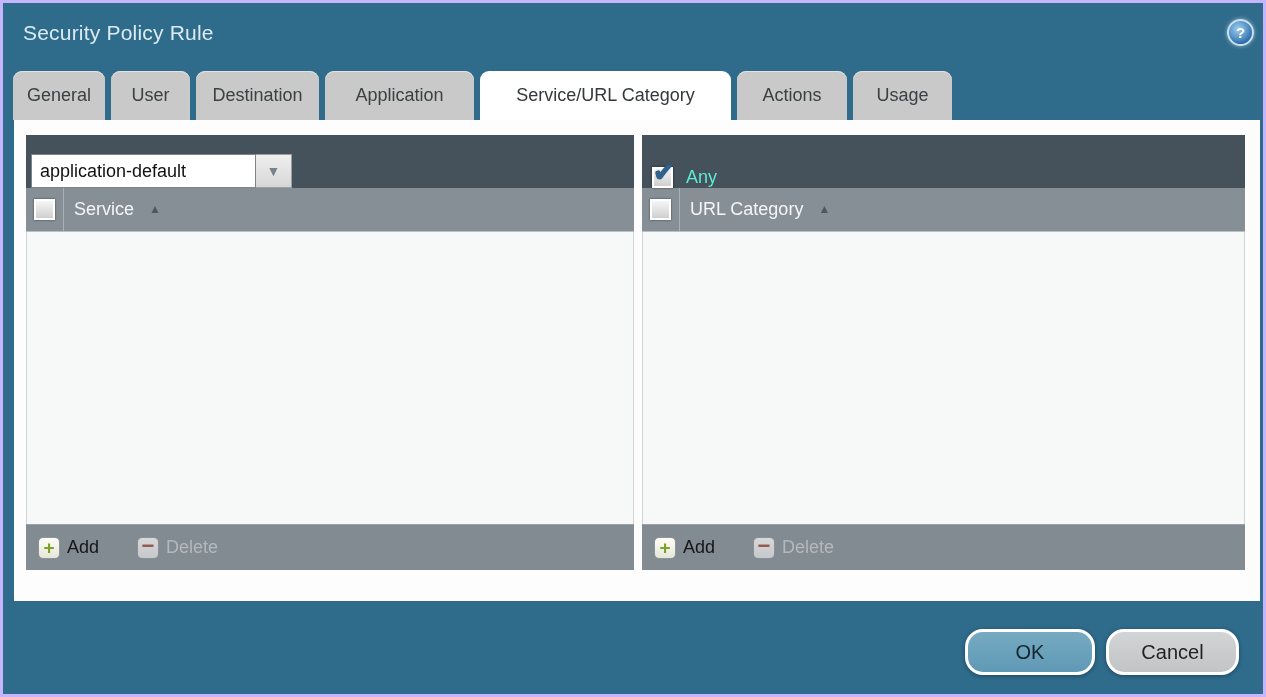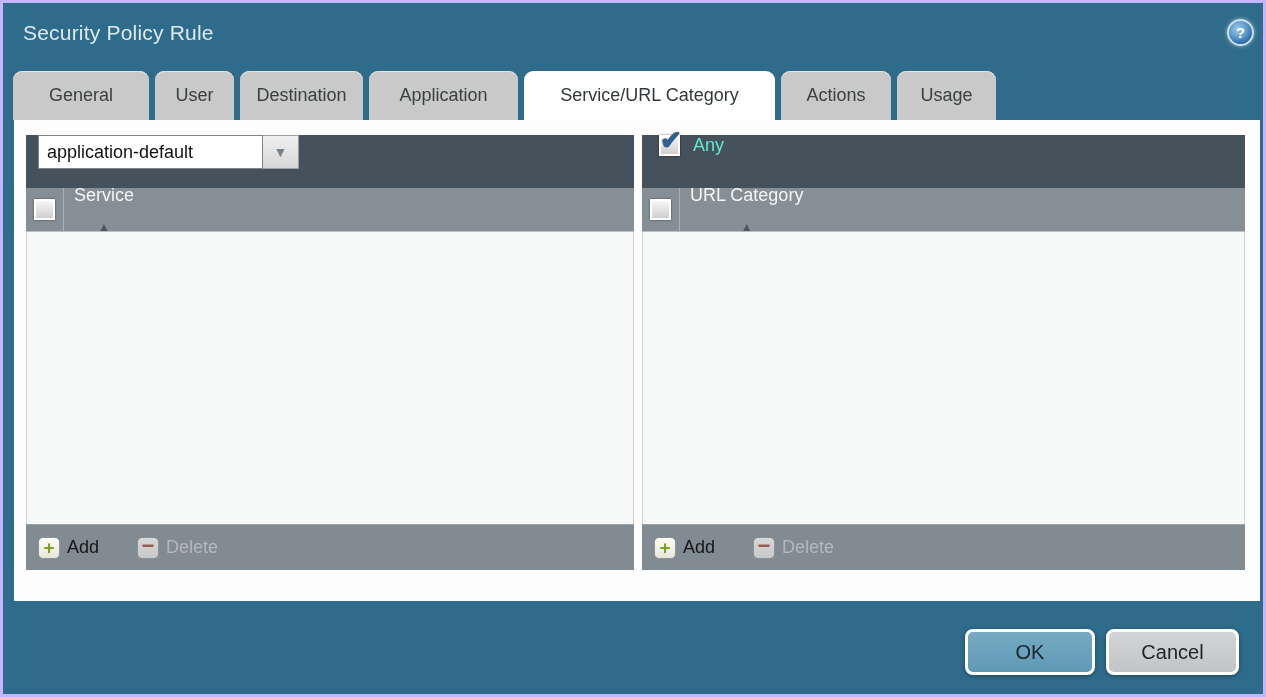--- a/index.html
+++ b/index.html
@@ -24,28 +24,28 @@
     font-size:18px; color:#3b4043; cursor:pointer;
     box-shadow:inset 0 1px 0 #e2e2e2;
   }
   .tab.active { background:#ffffff; color:#33383b; box-shadow:none; }
   
   .content { position:absolute; left:11px; top:117px; width:1246px; height:481px; background:#fdfdfd; }
   .panel { position:absolute; top:15px; height:436px; }
   .panel-left  { left:12px;  width:608px; }
   .panel-right { left:628px; width:603px; }
   .panel-top {
-    height:53px; background:#45515b; display:flex; align-items:flex-start; padding-left:12px;
+    height:53px; background:#45515b; display:flex; align-items:flex-end; padding-left:5px;
   }
   .panel-header {
     height:44px; background:#868f96; border-bottom:1px solid #b9bfc4;
     display:flex; align-items:center; color:#f3f5f6; font-size:18px;
   }
   .hdr-checkbox-cell { width:38px; display:flex; justify-content:center; align-items:center; border-right:1px solid #a9b0b6; height:100%; }
-  .hdr-label { padding-left:10px; display:flex; align-items:center; gap:15px;flex-direction:column; }
+  .hdr-label { padding-left:10px; display:flex; align-items:center; gap:15px; }
   .sort-arrow { font-size:12px; color:#4d5760; transform:translateY(-1px); }
   .panel-body { height:292px; background:#f7f8f8; border-left:1px solid #cfd4d7; border-right:1px solid #cfd4d7; }
   .panel-footer {
     height:46px; background:#828a92; border-top:1px solid #9aa1a7;
     display:flex; align-items:center; padding-left:12px; gap:8px;
   }
   
   .checkbox {
     width:21px; height:21px; background:linear-gradient(#f6f6f6,#cfcfcf);
     border:2px solid #ffffff; box-shadow:0 0 2px rgba(0,0,0,0.55); position:relative; cursor:pointer;
@@ -79,37 +79,37 @@
   }
   .plus  { color:#7da02a; }
   .tool-icon.minus-box { background:linear-gradient(#f2f2f2,#dddddd); }
   .minus { color:#9a4a38; font-size:22px; transform:translateY(-2px); }
   .tool-label { font-size:18px; color:#141618; }
   .tool-btn.disabled .tool-label { color:#b3b9bd; }
   .tool-btn.disabled .tool-icon { opacity:0.75; }
   .tool-gap { width:22px; }
   
   .action-btn {
-    position:absolute; top:626px; height:46px; border-radius:8px; border:3px solid #ffffff;
+    position:absolute; top:626px; height:46px; border-radius:18px; border:3px solid #ffffff;
     font-size:20px; display:flex; align-items:center; justify-content:center; cursor:pointer;
     box-shadow:0 1px 4px rgba(0,0,0,0.35); font-family:"Liberation Sans", sans-serif;
   }
   .ok-btn     { left:962px;  width:130px; background:linear-gradient(#76aac2,#6099b5); color:#16262e; }
   .cancel-btn { left:1103px; width:133px; background:linear-gradient(#d2d4d5,#c2c4c6); color:#1f2326; }
 </style>
 </head>
 <body>
 
 <div class="dialog">
 
   <div class="title">Security Policy Rule</div>
   <div class="help-btn">?</div>
 
   <div class="tabs">
-    <div class="tab" style="width:136px">General</div>
+    <div class="tab" style="width:92px">General</div>
     <div class="tab" style="width:79px">User</div>
     <div class="tab" style="width:123px">Destination</div>
     <div class="tab" style="width:149px">Application</div>
     <div class="tab active" style="width:251px">Service/URL Category</div>
     <div class="tab" style="width:110px">Actions</div>
     <div class="tab" style="width:99px">Usage</div>
   </div>
 
   <div class="content">
 

